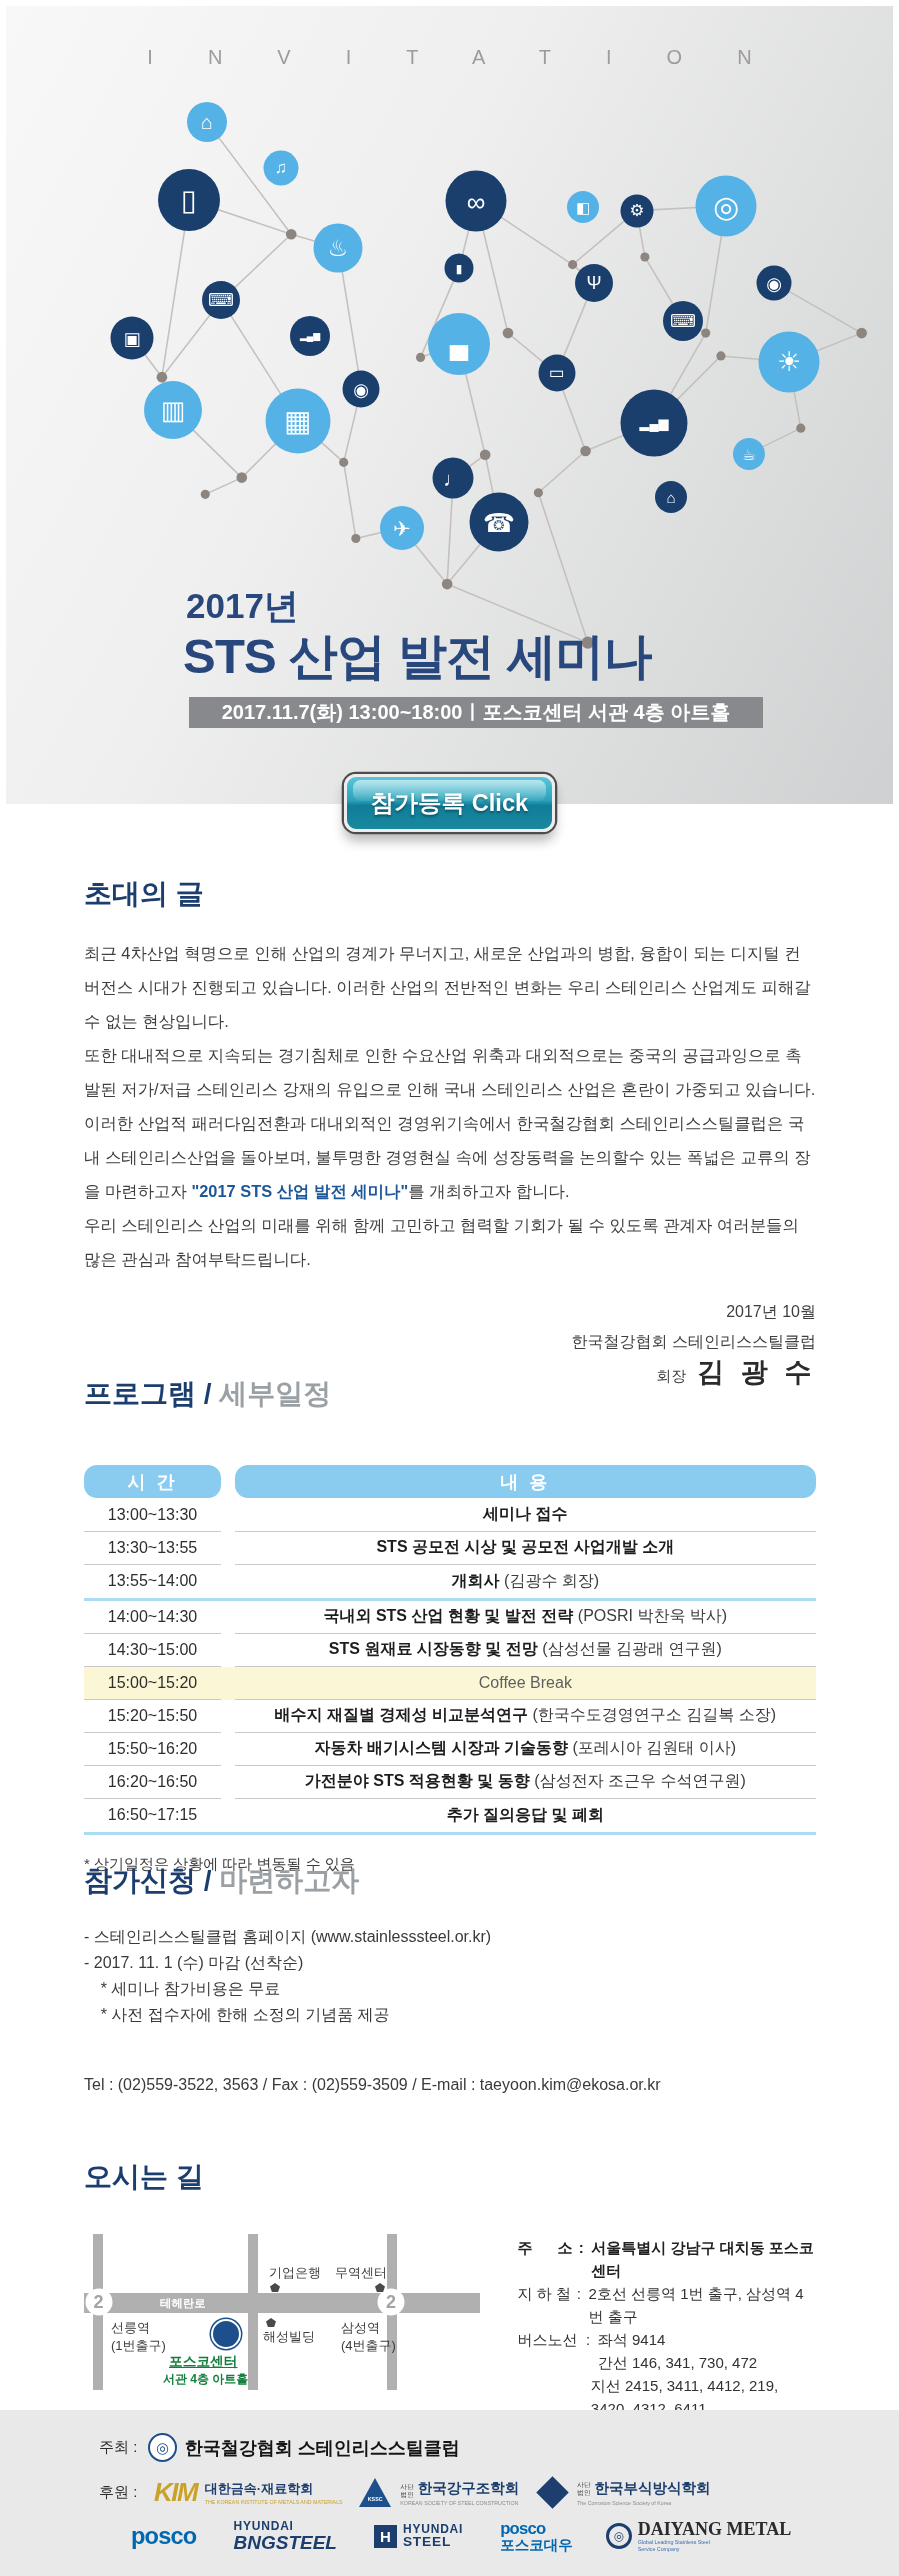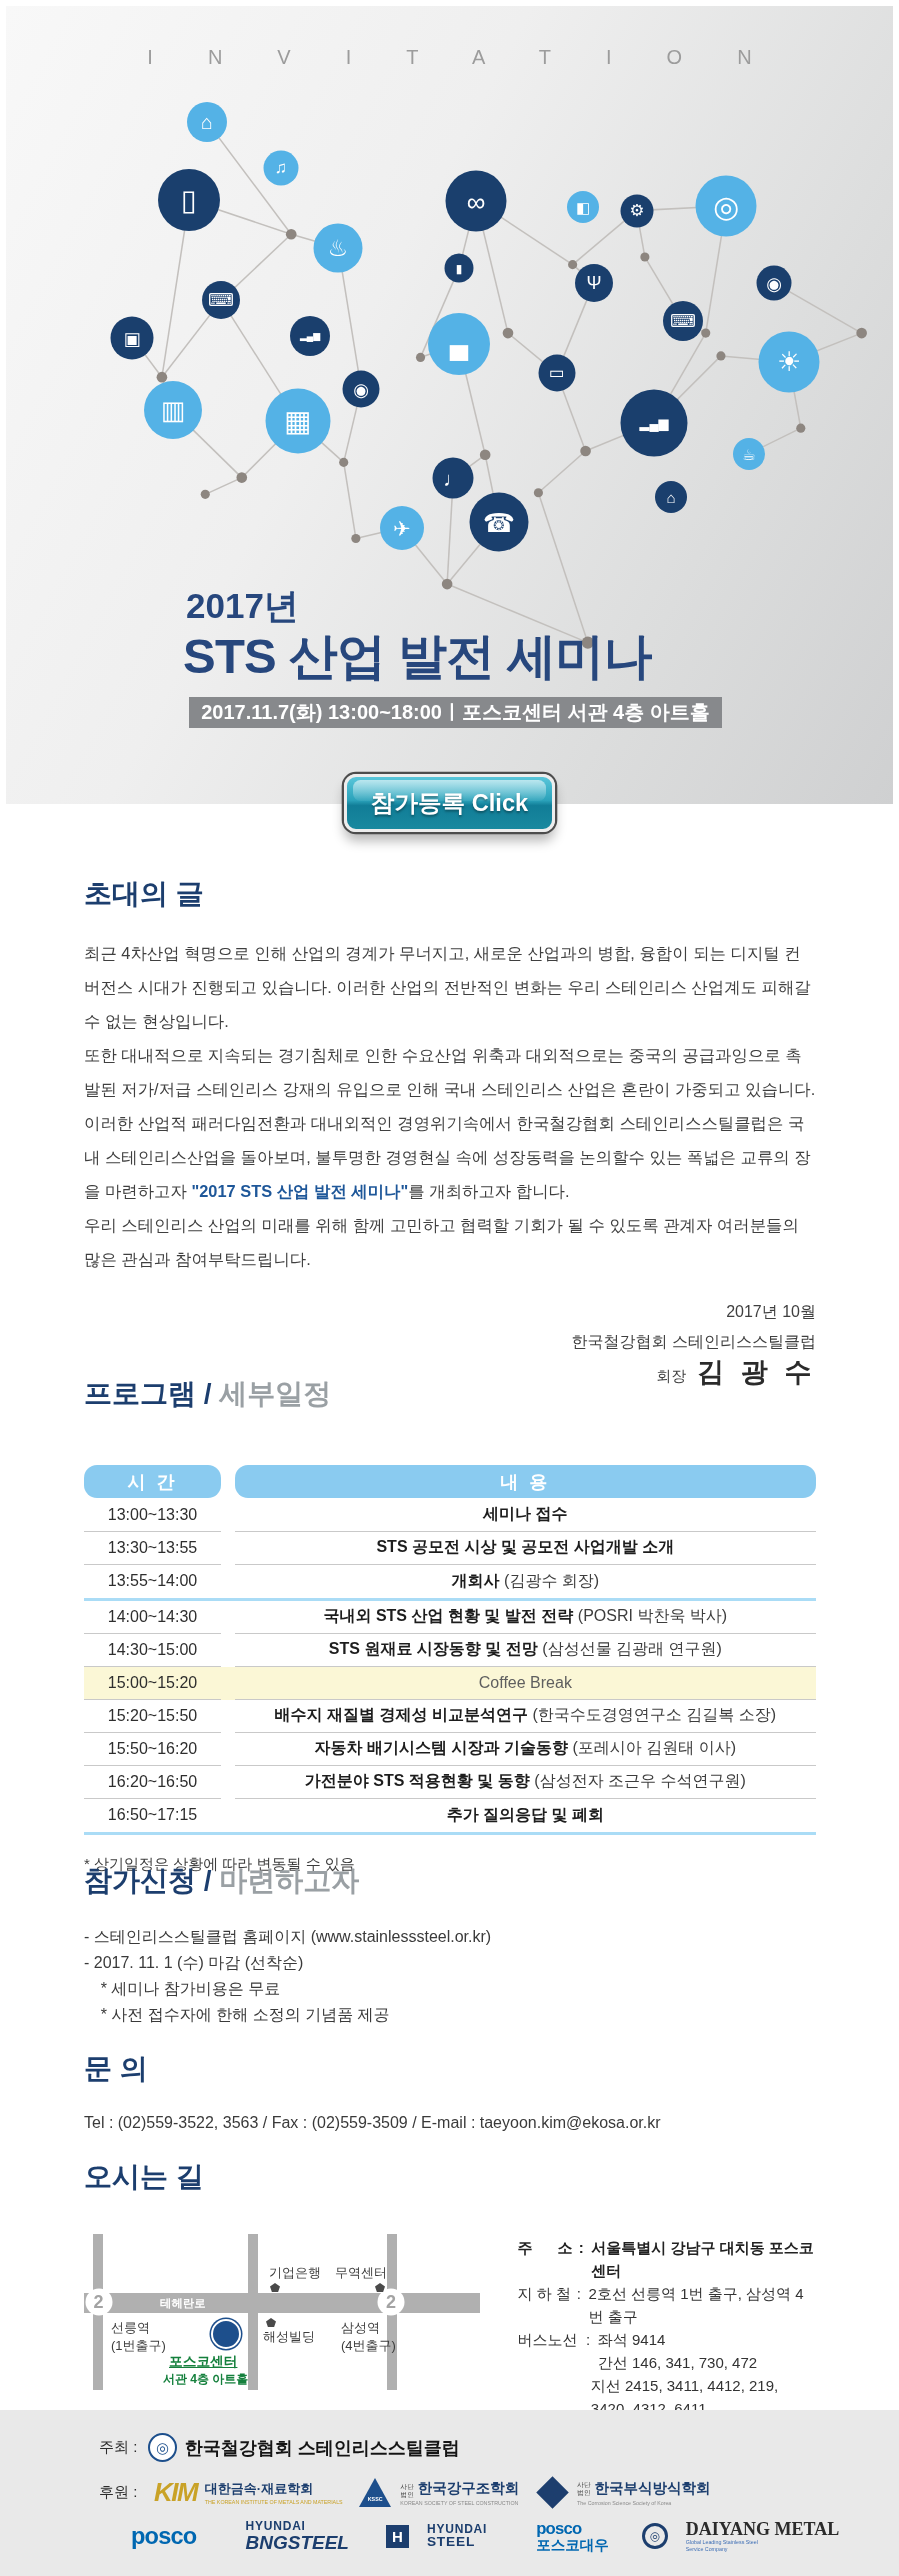--- a/index.html
+++ b/index.html
@@ -16,21 +16,21 @@
         box-sizing:border-box;white-space:nowrap;}
   .net-svg{position:absolute;top:0;left:0;}
   .circle-icon{position:absolute;border-radius:50%;display:flex;align-items:center;
         justify-content:center;color:#fff;transform:translate(-50%,-50%);line-height:1;}
   .circle-icon.light{background:#54b2e6;}
   .circle-icon.dark{background:#1a3f6d;}
 
   .year{position:absolute;left:180px;top:577px;font-size:35px;font-weight:bold;color:#27477d;}
   .main-title{position:absolute;left:177px;top:618px;font-size:49px;font-weight:bold;
         color:#27477d;letter-spacing:-0.8px;white-space:nowrap;}
-  .date-bar{position:absolute;left:183px;top:691px;width:533px;height:31px;background:#87898c;
+  .date-bar{position:absolute;left:183px;top:691px;width:574px;height:31px;background:#87898c;
         color:#fff;font-size:20px;font-weight:bold;display:flex;align-items:center;
         justify-content:center;white-space:nowrap;text-align:right;}
 
   .register-btn{position:absolute;left:344px;top:774px;width:211px;height:58px;
         border-radius:12px;border:3.8px solid #ededed;box-sizing:border-box;
         background:linear-gradient(#59c6da 0%,#2ba2ba 45%,#117d97 55%,#19899f 100%);
         box-shadow:0 0 0 2.3px #4d4d4d,0 9px 12px rgba(0,0,0,.28);
         display:flex;align-items:center;justify-content:center;cursor:pointer;}
   .register-btn::before{content:"";position:absolute;top:3px;left:6px;right:6px;height:40%;
         background:linear-gradient(rgba(255,255,255,.6),rgba(255,255,255,.05));
@@ -108,21 +108,21 @@
   .sup-stack{margin-left:7.6px;display:flex;flex-direction:column;justify-content:center;}
   .sup-name{font-size:13px;font-weight:bold;color:#1c3e6e;white-space:nowrap;}
   .sup-sub{font-size:5.3px;color:#8a8a8a;white-space:nowrap;margin-top:1.5px;}
   .kssc-tri{width:0;height:0;border-left:16.7px solid transparent;border-right:16.7px solid transparent;
         border-bottom:29px solid #1d4f8c;position:relative;}
   .kssc-txt{position:absolute;left:-10.7px;top:18px;width:21px;text-align:center;color:#fff;font-size:5.3px;font-weight:bold;}
   .corr-diamond{width:23px;height:23px;background:#1d3e6e;transform:rotate(45deg);margin:0 4.6px;}
   .sup-prefix{font-size:6.8px;color:#444;margin-right:3.8px;line-height:7.6px;white-space:pre;}
   .brand{display:flex;align-items:center;white-space:nowrap;}
   .posco-word{font-size:23.6px;font-weight:bold;color:#0067b1;letter-spacing:-0.8px;}
-  .brand-stack{display:flex;flex-direction:column;line-height:1.05;margin-left:12px;}
+  .brand-stack{display:flex;flex-direction:column;line-height:1.05;}
   .hy-top{font-size:12px;font-weight:bold;color:#1c3e6e;letter-spacing:0.8px;}
   .bng{font-size:19px;font-weight:bold;font-style:italic;color:#1c3e6e;}
   .hs-logo{width:23px;height:23px;background:#1c3e6e;color:#fff;font-size:15px;font-weight:bold;
         display:flex;align-items:center;justify-content:center;margin-right:6px;}
   .pd-top{font-size:16.7px;font-weight:bold;color:#0067b1;letter-spacing:-0.8px;}
   .pd-bottom{font-size:14.5px;font-weight:bold;color:#0067b1;}
   .dy-logo{width:26px;height:26px;border-radius:50%;border:3px solid #1c3e6e;box-sizing:border-box;
         display:flex;align-items:center;justify-content:center;margin-right:6px;color:#1c3e6e;
         font-size:12px;font-weight:bold;}
   .dy-name{font-family:"Liberation Serif","DejaVu Serif",serif;font-size:18px;font-weight:bold;color:#2b2b2b;}
@@ -349,21 +349,20 @@
   <h2><span>참가신청 /</span> <span class="sub">마련하고자</span></h2>
   <div class="apply-list">
     <div>- 스테인리스스틸클럽 홈페이지 (www.stainlesssteel.or.kr)</div>
     <div>- 2017. 11. 1 (수) 마감 (선착순)</div>
     <div class="indent">* 세미나 참가비용은 무료</div>
     <div class="indent">* 사전 접수자에 한해 소정의 기념품 제공</div>
   </div>
 </div>
 
 <div class="section" style="top:2050px;">
-  <h2>문 의</h2>
   <div class="contact-line">Tel : (02)559-3522, 3563  /  Fax : (02)559-3509  /  E-mail : taeyoon.kim@ekosa.or.kr</div>
 </div>
 
 <div class="section" style="top:2158px;">
   <h2>오시는 길</h2>
   <div class="dir-flex">
     <div class="map">
       <div class="road" style="left:9px;top:0;width:10px;height:156px;"></div>
       <div class="road" style="left:164px;top:0;width:10px;height:156px;"></div>
       <div class="road" style="left:303px;top:0;width:10px;height:156px;"></div>

